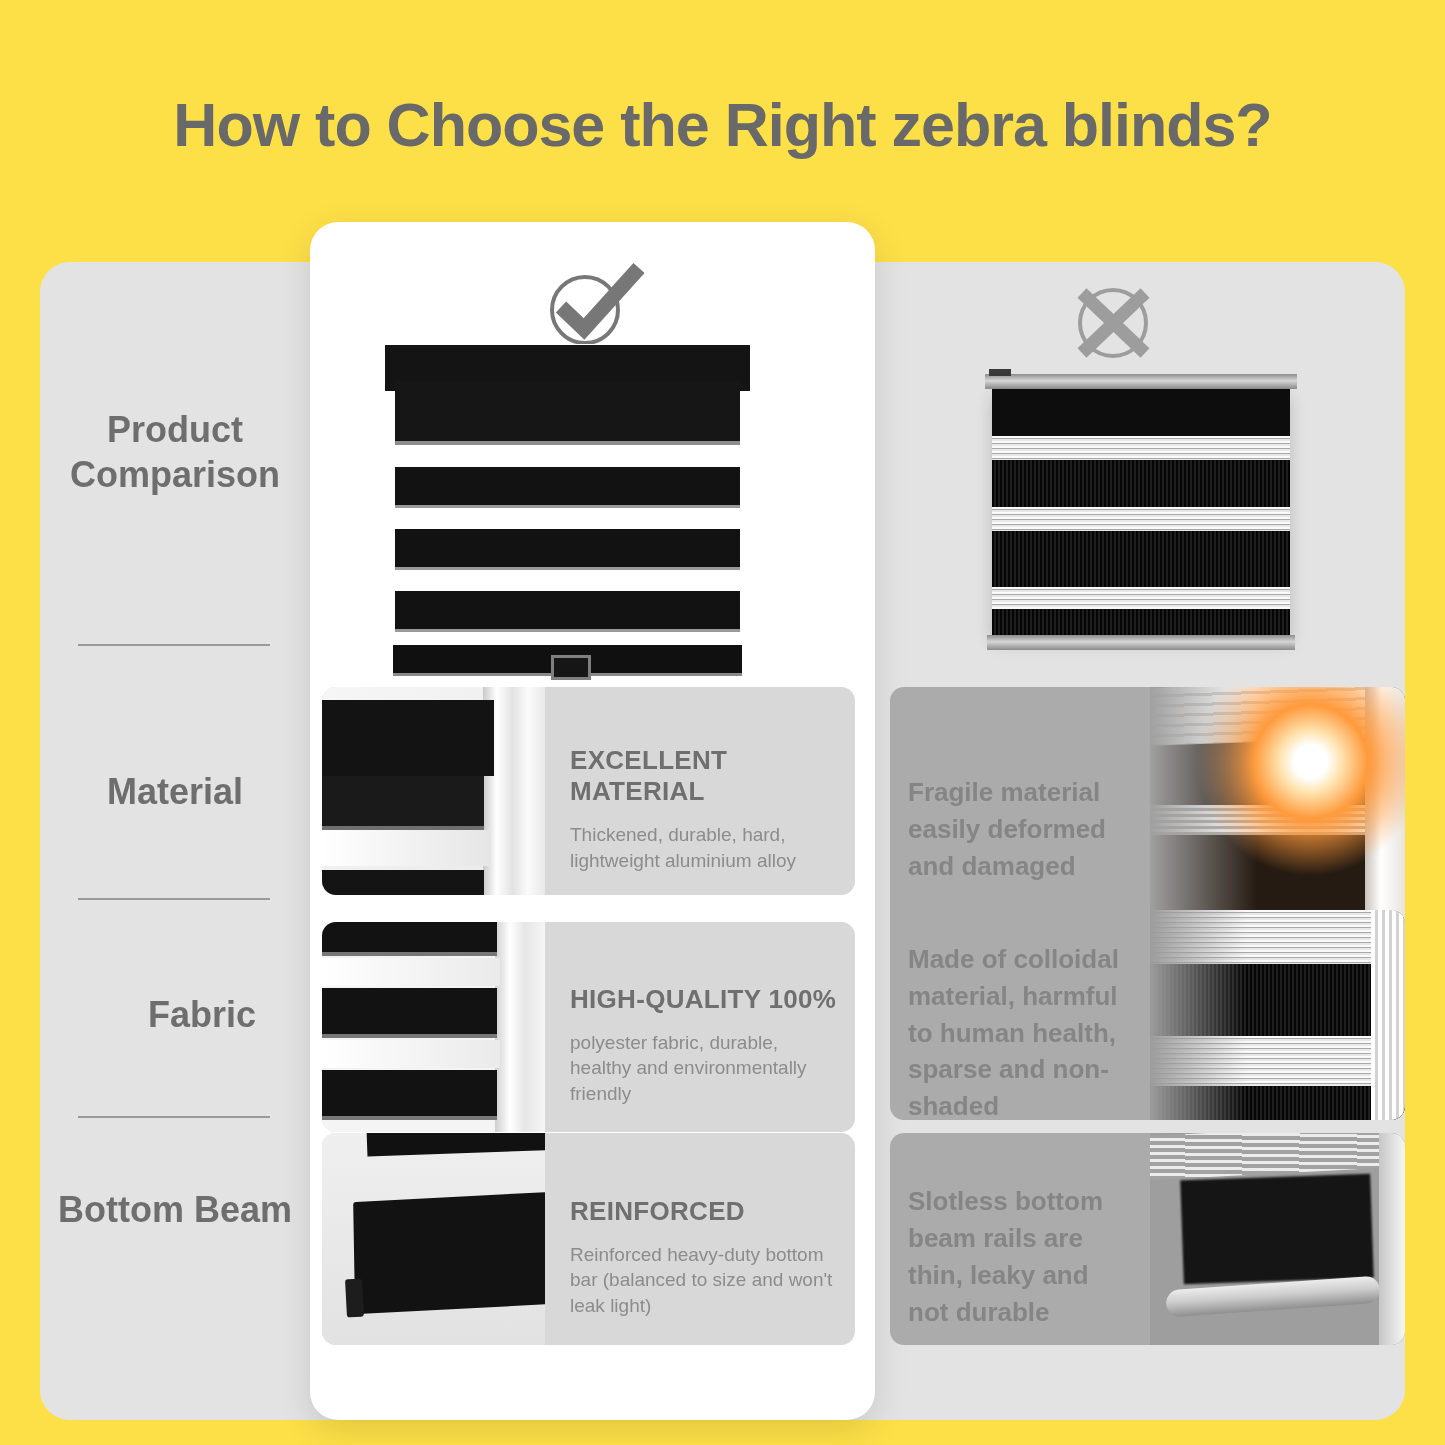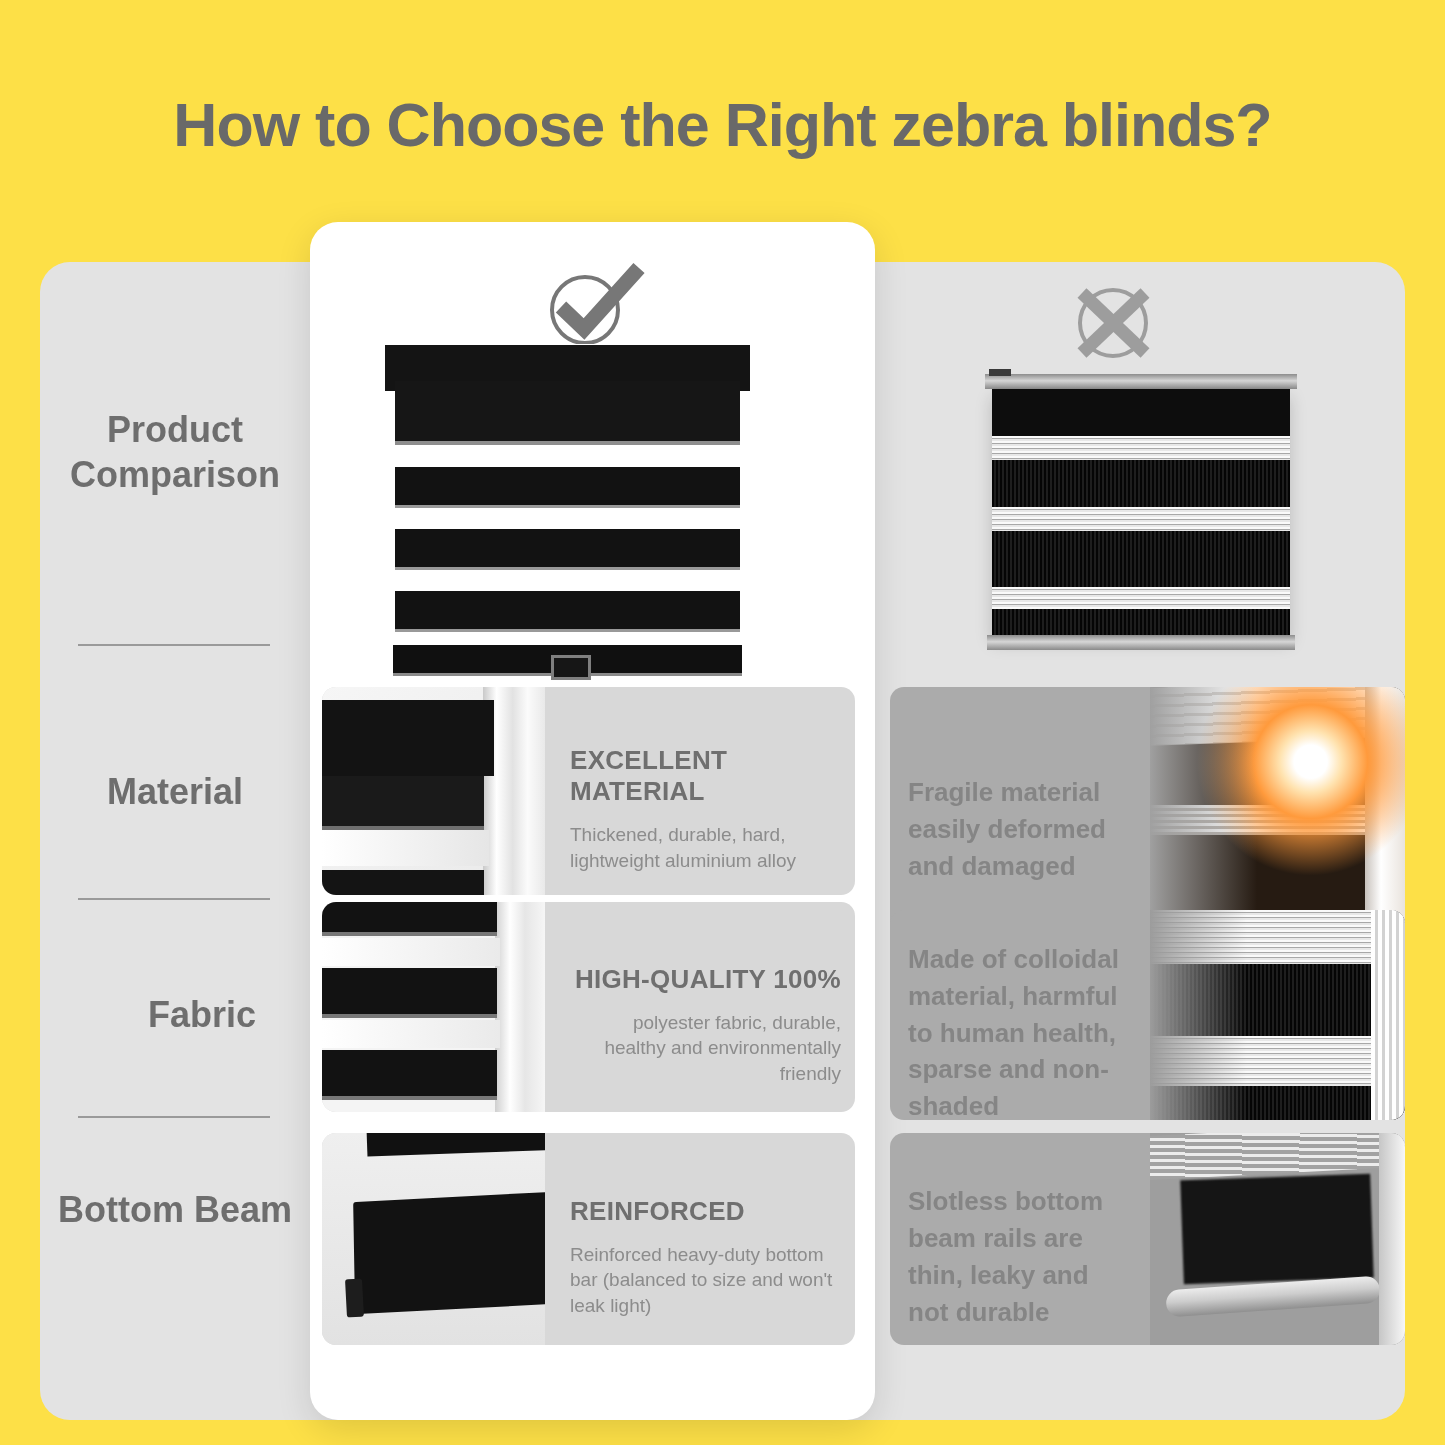--- a/index.html
+++ b/index.html
@@ -202,21 +202,21 @@
     <div class="photo right">
       <div class="ph bm-base"></div>
       <div class="ph bm-mid"></div>
       <div class="ph bm-topband"></div>
       <div class="ph bm-frame"></div>
       <div class="ph bm-sun"></div>
       <div class="ph bm-fade"></div>
     </div>
   </div>
 
-  <div class="fbox good" style="top:902px;height:210px;text-align:right;">
+  <div class="fbox good" style="top:922px;height:210px;">
     <div class="photo left">
       <div class="ph gf-base"></div>
       <div class="ph gf-frame"></div>
       <div class="ph gf-s1"></div>
       <div class="ph gf-w1"></div>
       <div class="ph gf-s2"></div>
       <div class="ph gf-w2"></div>
       <div class="ph gf-s3"></div>
     </div>
     <div class="ftext">

